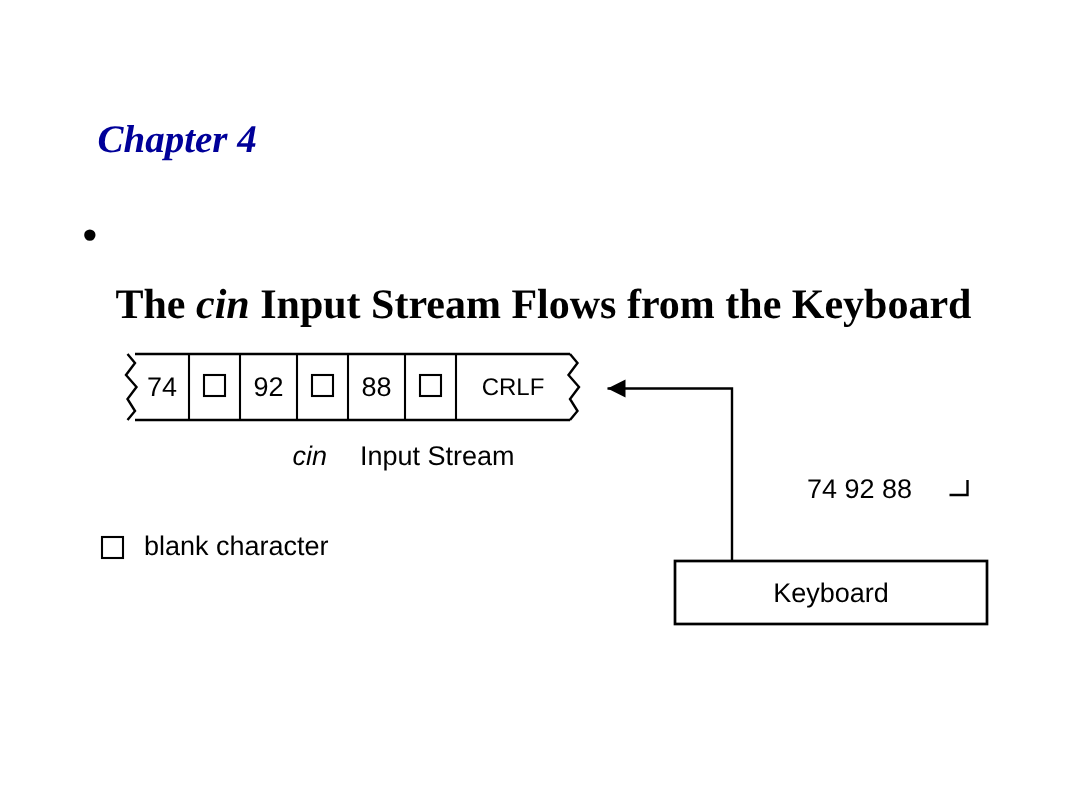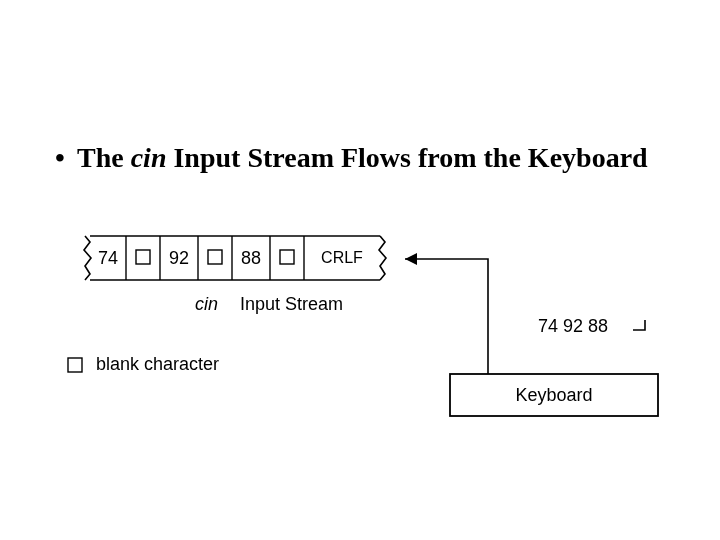--- a/index.html
+++ b/index.html
@@ -33,36 +33,37 @@
     display: flex;
     align-items: flex-start;
     font-size: 28px;
     font-weight: bold;
     line-height: 1.25;
   }
   .bullet-dot {
     width: 22px;
     flex: 0 0 22px;
   }
-  .bullet-text { flex: 1; }
+  .bullet-text { flex: 1; margin-top: 46px; }
   .bullet-text .cin { font-style: italic; }
   .diagram {
     position: absolute;
     left: 60px;
     top: 230px;
     width: 620px;
     height: 220px;
   }
   .diagram text { font-family: Arial, Helvetica, sans-serif; }
 </style>
 </head>
 <body>
 
 <div class="slide">
 
+  <div class="chapter">Chapter 4</div>
 
   <div class="bullet-row">
     <div class="bullet-dot">•</div>
     <div class="bullet-text">
       <span>The </span><span class="cin">cin</span><span> Input Stream Flows from the Keyboard</span>
     </div>
   </div>
 
   <svg class="diagram" viewBox="0 0 620 220">
 

